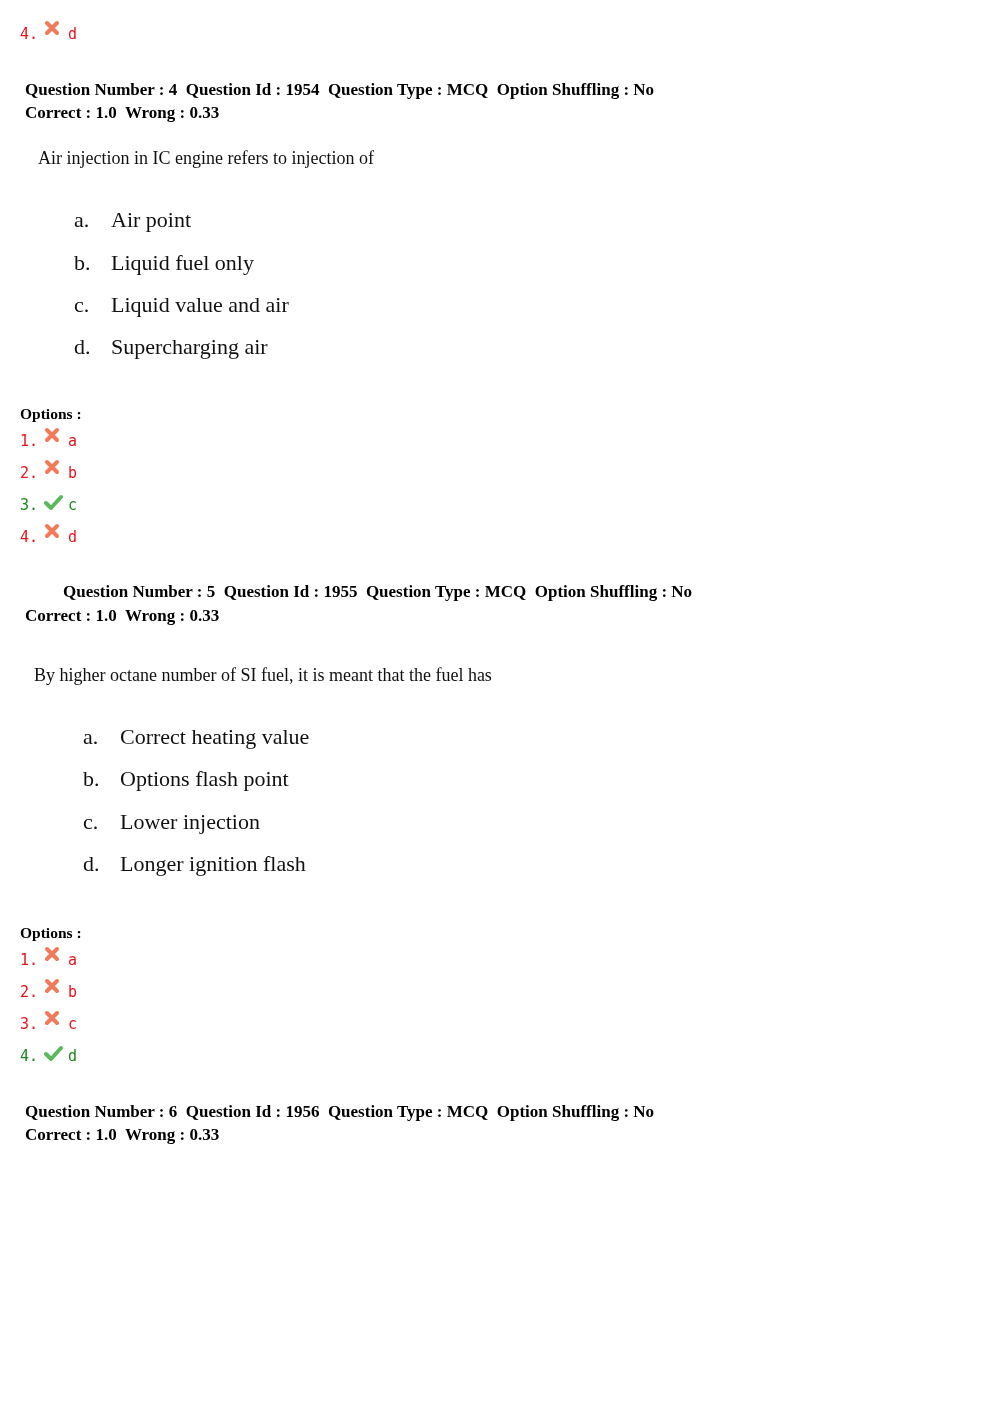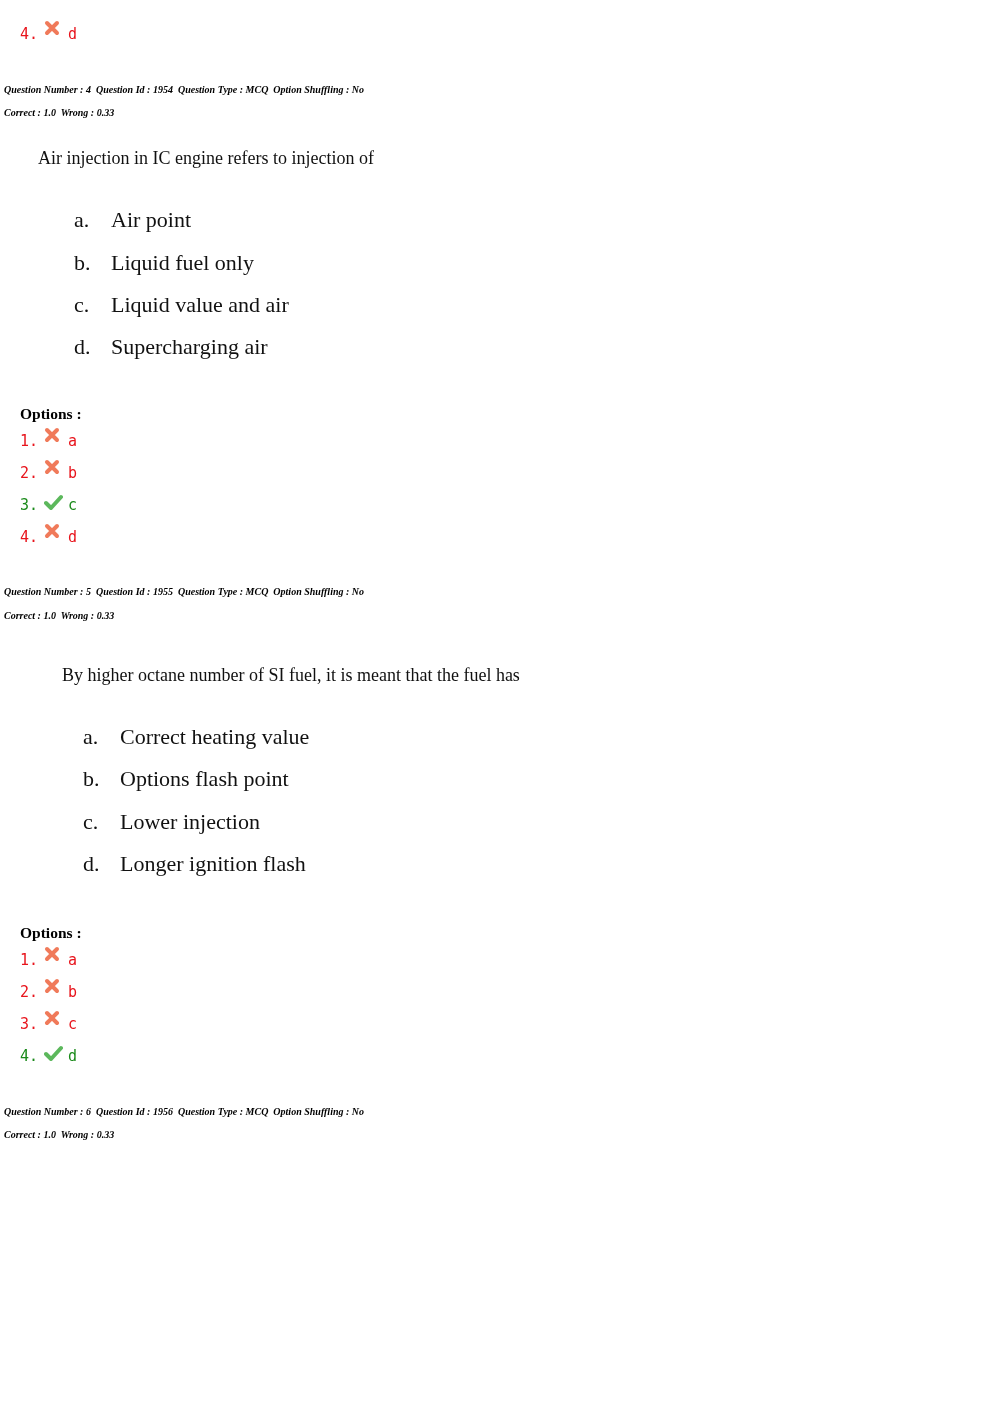--- a/index.html
+++ b/index.html
@@ -3,21 +3,21 @@
   <meta charset="utf-8">
   <style>
     html, body { margin: 0; padding: 0; background: #ffffff; }
     body { width: 992px; height: 1403px; position: relative; overflow: hidden; font-family: "Liberation Serif", serif; color: #000; }
     .opt-row { position: absolute; left: 20px; height: 22px; font-family: "DejaVu Sans Mono", "Liberation Mono", monospace; font-size: 15px; line-height: 22px; display: flex; align-items: center; }
     .opt-row.wrong { color: #e8141c; }
     .opt-row.right { color: #1a8a1a; }
     .opt-num { width: 22px; display: inline-block; }
     .opt-icon { width: 18px; height: 16px; display: inline-block; margin: 0 6px 0 2px; position: relative; top: -6px; }
     .opt-letter { display: inline-block; }
-    .meta { position: absolute; left: 4px; font-weight: bold; font-size: 10px; line-height: 23px; white-space: pre; font-style: italic; }
+    .meta { position: absolute; left: 25px; font-weight: bold; font-size: 17px; line-height: 23px; white-space: pre; }
     .options-label { position: absolute; left: 20px; font-weight: bold; font-size: 15.5px; }
     .qtext { position: absolute; font-size: 18px; color: #111; white-space: nowrap; }
     .choice { position: absolute; font-size: 22px; color: #111; white-space: nowrap; display: flex; }
     .choice .lbl { display: inline-block; width: 37px; }
   </style>
 </head>
 <body>
 
 <svg width="0" height="0" style="position:absolute">
   <defs>
@@ -84,24 +84,24 @@
   <span class="opt-letter">c</span>
 </div>
 <div class="opt-row wrong" style="top:526px;">
   <span class="opt-num">4.</span>
   <span class="opt-icon"><svg width="16" height="16" viewBox="0 0 16 16">
         <use href="#cross-shape"></use>
       </svg></span>
   <span class="opt-letter">d</span>
 </div>
 
-<div class="meta" style="top:580px;">Question Number : 5  Question Id : 1955  Question Type : MCQ  Option Shuffling : No</div>
+<div class="meta" style="top:580px;margin-left:38px;">Question Number : 5  Question Id : 1955  Question Type : MCQ  Option Shuffling : No</div>
 <div class="meta" style="top:604px;">Correct : 1.0  Wrong : 0.33</div>
 
-<div class="qtext" style="left:62px; top:665px;">By higher octane number of SI fuel, it is meant that the fuel has</div>
+<div class="qtext" style="left:34px; top:665px;">By higher octane number of SI fuel, it is meant that the fuel has</div>
 
 <div class="choice" style="left:83px; top:724px;">
   <span class="lbl">a.</span>
   <span>Correct heating value</span>
 </div>
 <div class="choice" style="left:83px; top:766px;">
   <span class="lbl">b.</span>
   <span>Options flash point</span>
 </div>
 <div class="choice" style="left:83px; top:809px;">

